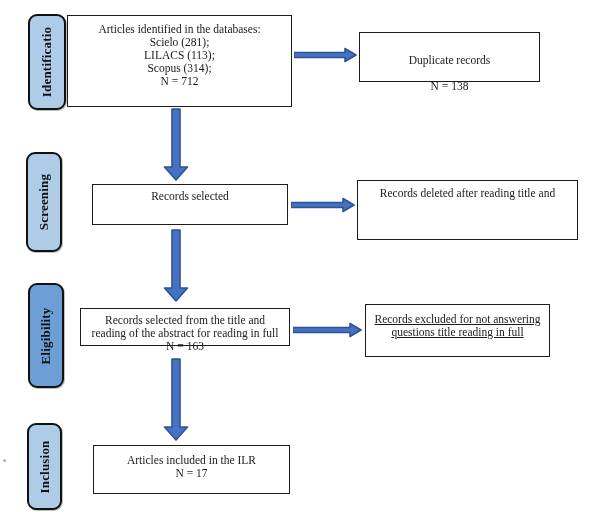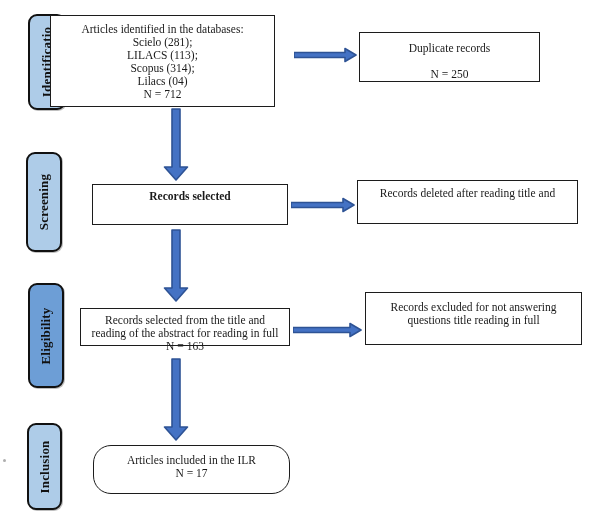--- a/index.html
+++ b/index.html
@@ -68,54 +68,53 @@
   <div class="stage" style="left: 26px; top: 152px; width: 32px; height: 96px; background: rgb(174, 204, 232);">
     <span>Screening</span>
   </div>
   <div class="stage" style="left: 28px; top: 283px; width: 32px; height: 101px; background: rgb(109, 158, 214);">
     <span>Eligibility</span>
   </div>
   <div class="stage" style="left: 27px; top: 423px; width: 31px; height: 83px; background: rgb(174, 204, 232);">
     <span>Inclusion</span>
   </div>
 
-  <div class="fbox" style="left:50px;top:15px;width:225px;height:92px;border-width:1.8px;">
+  <div class="fbox" style="left:67px;top:15px;width:225px;height:92px;border-width:1.8px;">
     <div class="ln">Articles identified in the databases:</div>
     <div class="ln">Scielo (281);</div>
     <div class="ln">LILACS (113);</div>
     <div class="ln">Scopus (314);</div>
-    <div class="ln">Lilacs (04)</div>
     <div class="ln">N = 712</div>
   </div>
 
-  <div class="fbox" style="left:92px;top:184px;width:196px;height:41px;padding-top:5px;font-weight:bold;">
+  <div class="fbox" style="left:92px;top:184px;width:196px;height:41px;padding-top:5px;">
     <div class="ln">Records selected</div>
   </div>
 
   <div class="fbox" style="left:80px;top:308px;width:210px;height:38px;padding-top:5px;">
     <div class="ln">Records selected from the title and</div>
     <div class="ln">reading of the abstract for reading in full</div>
     <div class="ln">N = 163</div>
   </div>
 
-  <div class="fbox" style="left:93px;top:445px;width:197px;height:49px;padding-top:8px;border-radius:18px;">
+  <div class="fbox" style="left:93px;top:445px;width:197px;height:49px;padding-top:8px;">
     <div class="ln">Articles included in the ILR</div>
     <div class="ln">N = 17</div>
   </div>
 
-  <div class="fbox" style="left:359px;top:32px;width:181px;height:50px;padding-top:9px;font-family:Liberation Serif, serif;">
+  <div class="fbox" style="left:359px;top:32px;width:181px;height:50px;padding-top:21px;font-family:Liberation Serif, serif;">
     <div class="ln">Duplicate records</div>
-    <div class="ln gap-top">N = 250</div>
+    <div class="ln gap-top">N = 138</div>
   </div>
 
-  <div class="fbox" style="left:357px;top:180px;width:221px;height:44px;padding-top:6px;">
+  <div class="fbox" style="left:357px;top:180px;width:221px;height:60px;padding-top:6px;">
     <div class="ln">Records deleted after reading title and</div>
   </div>
 
-  <div class="fbox" style="left:365px;top:292px;width:217px;height:53px;padding-top:8px;">
+  <div class="fbox" style="left:365px;top:304px;width:185px;height:53px;padding-top:8px;text-decoration:underline;">
     <div class="ln">Records excluded for not answering</div>
     <div class="ln">questions title reading in full</div>
   </div>
 
   <svg class="arrow" style="left:163px;top:108px;" width="26" height="73" viewBox="0 0 26 73">
     <polygon points="9,1 17,1 17,59 24.5,59 13,72 1.5,59 9,59"></polygon>
   </svg>
   <svg class="arrow" style="left:163px;top:229px;" width="26" height="73" viewBox="0 0 26 73">
     <polygon points="9,1 17,1 17,59 24.5,59 13,72 1.5,59 9,59"></polygon>
   </svg>

